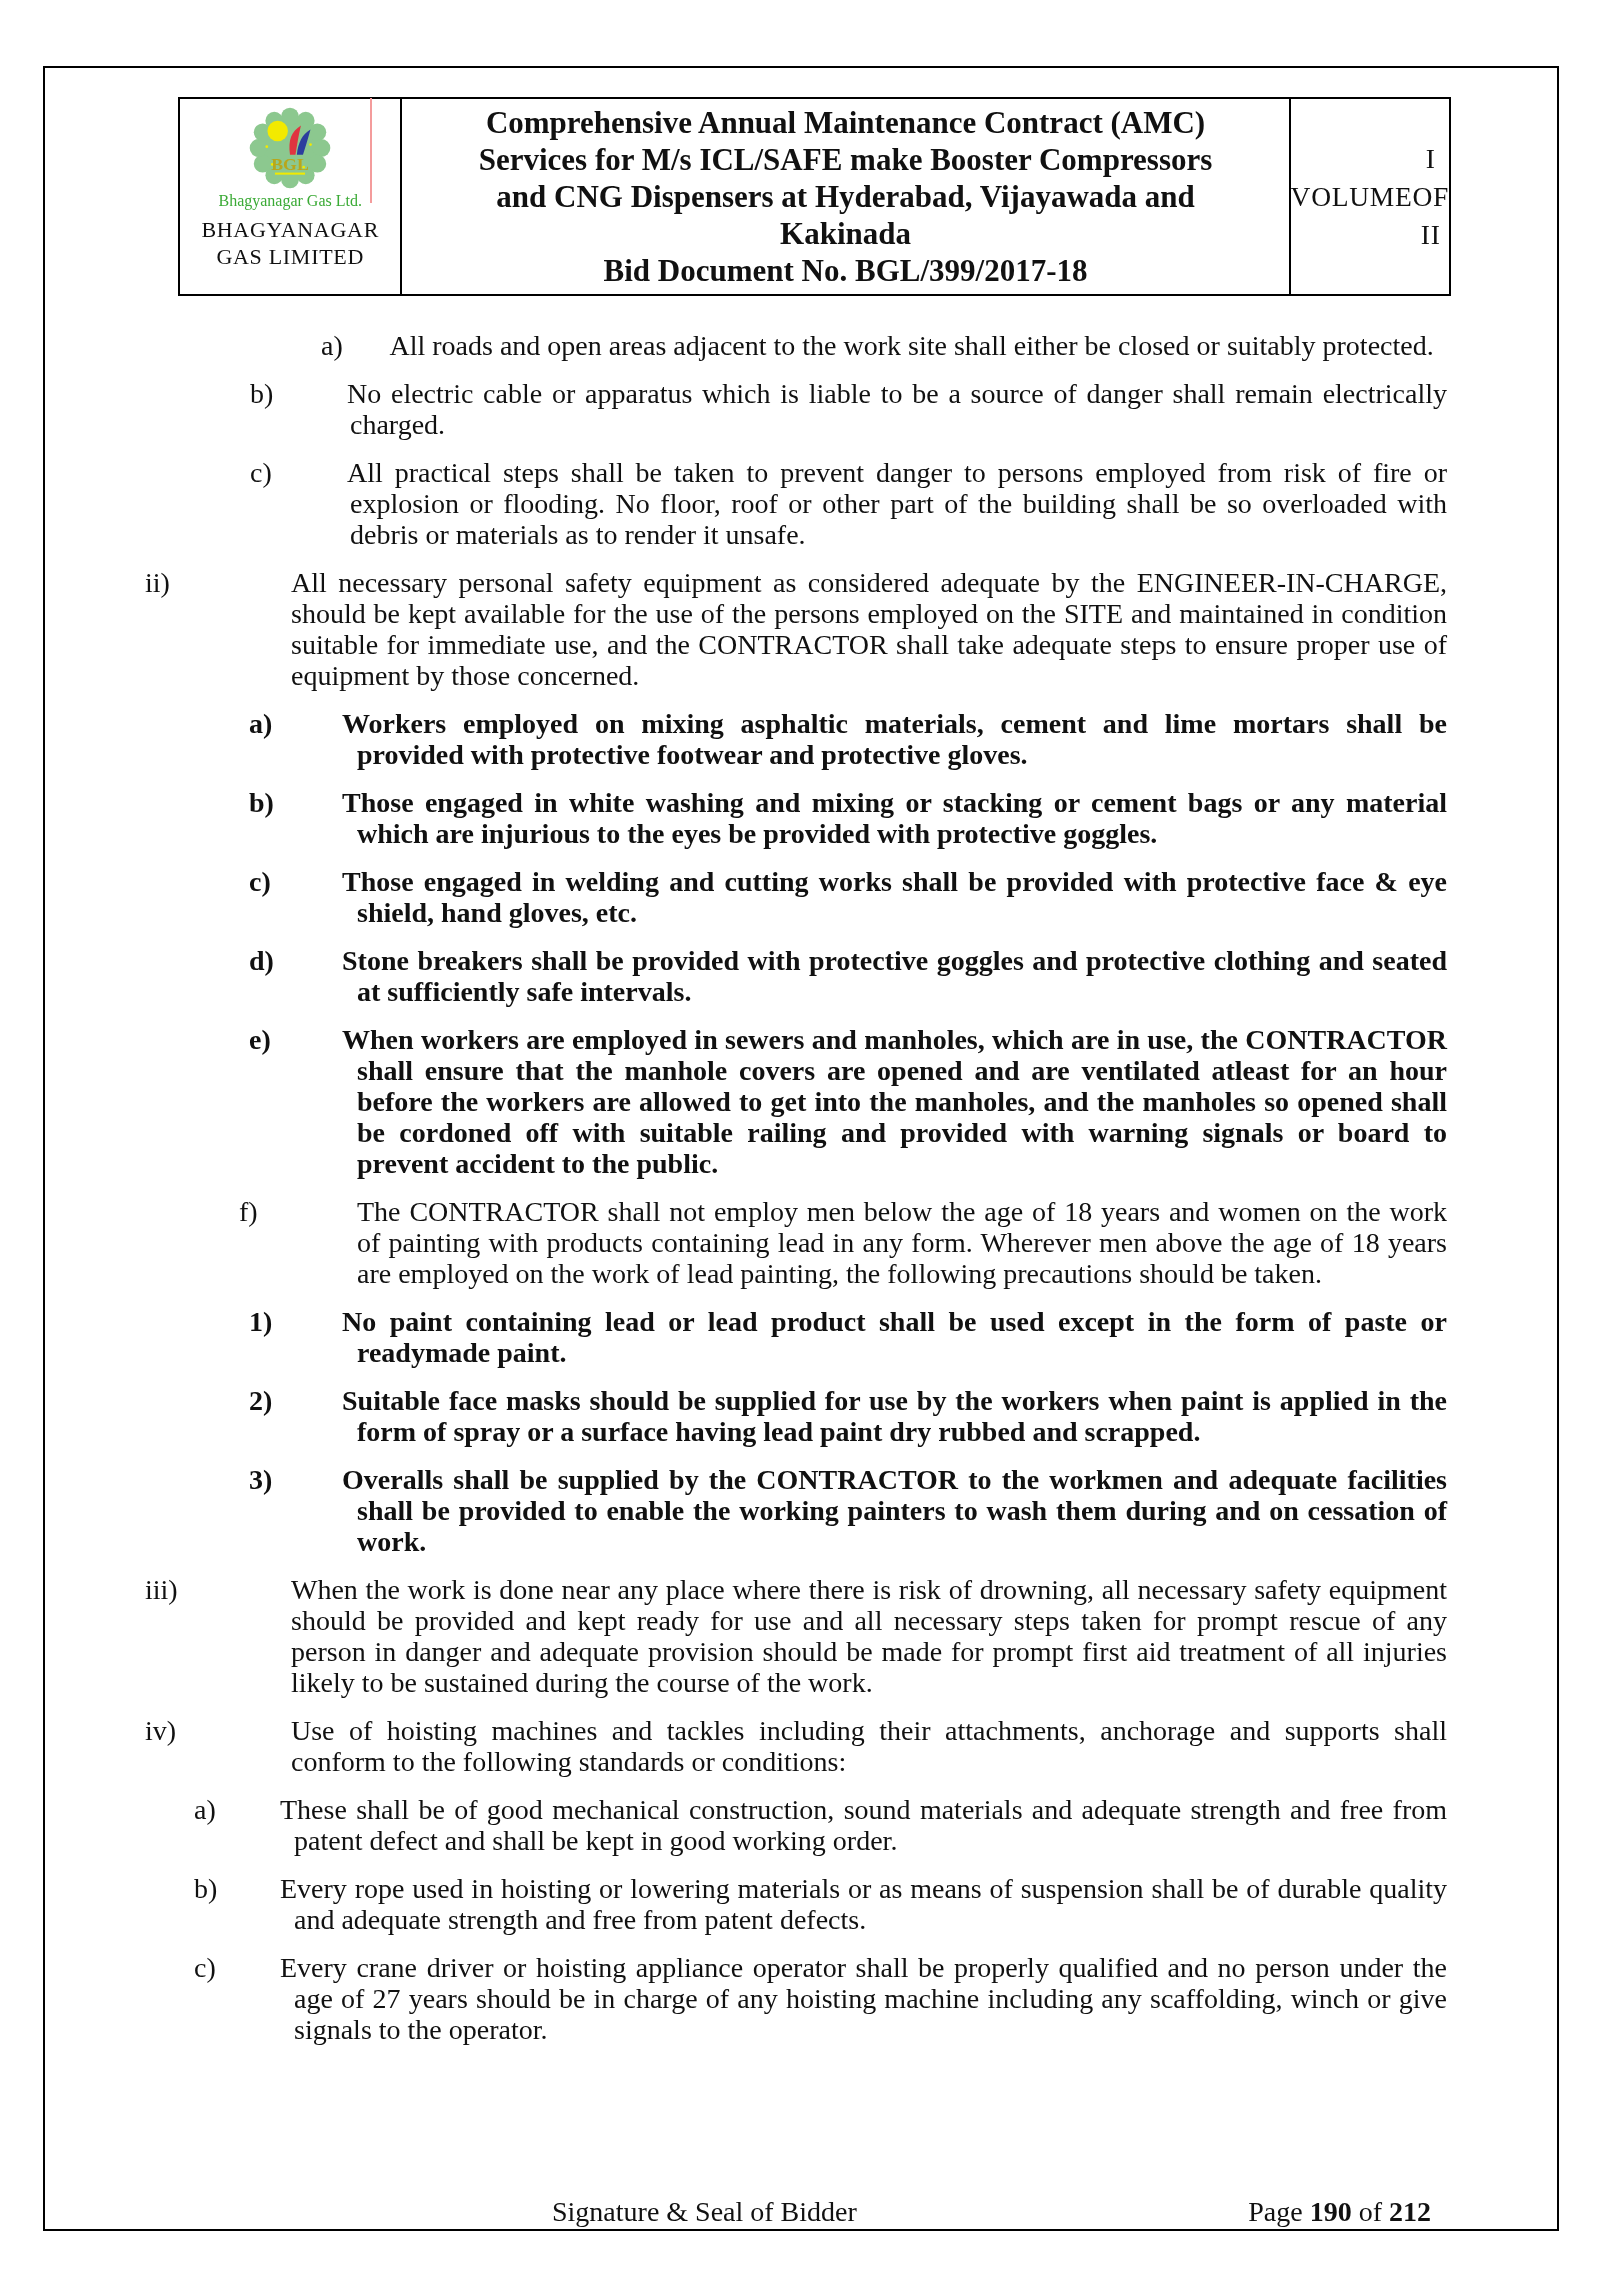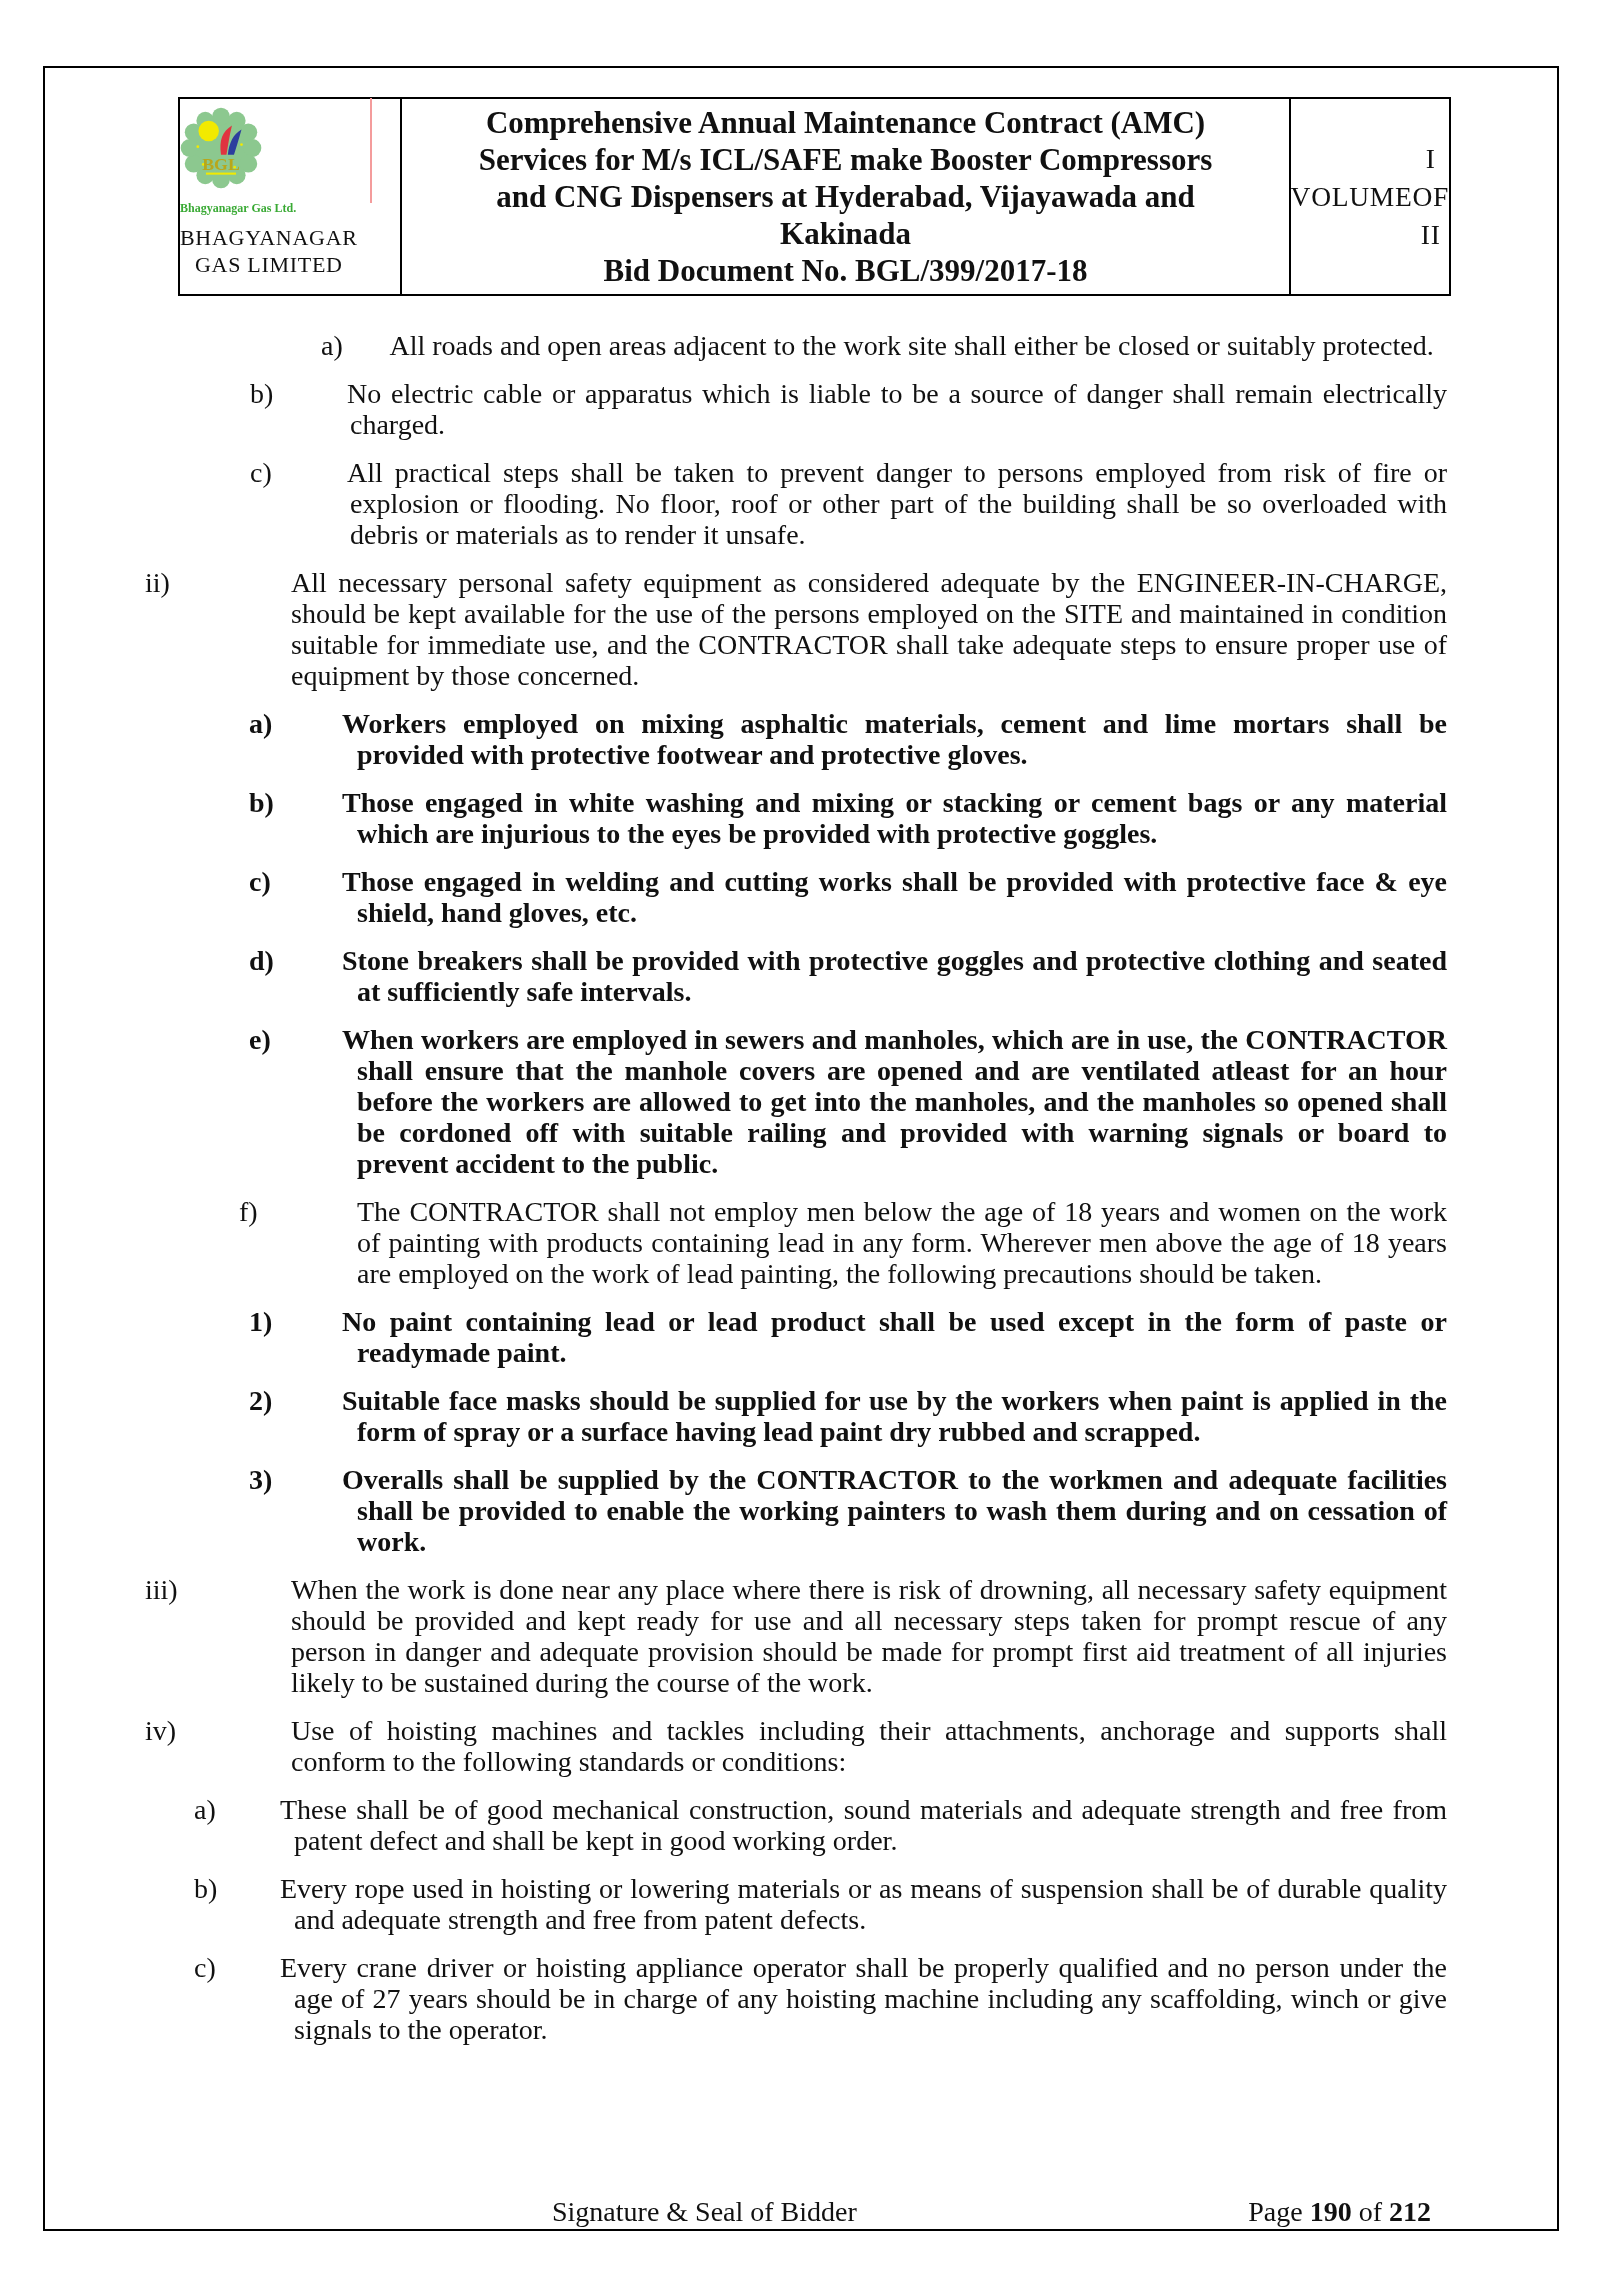--- a/index.html
+++ b/index.html
@@ -23,29 +23,29 @@
   .frame{
     position:absolute;left:43px;top:66px;width:1516px;height:2165px;
     box-sizing:border-box;border:2.6px solid #000;background:var(--paper);
   }
   
   .header-table{
     position:absolute;left:178px;top:97px;width:1273px;height:199px;
     box-sizing:border-box;border:2.6px solid #000;display:flex;background:var(--paper);
   }
   .cell{box-sizing:border-box;height:100%;}
-  .cell-logo{width:232px;display:flex;flex-direction:column;align-items:flex-start;padding-top:5.2px;position:relative;border-radius:11px;}
+  .cell-logo{width:232px;display:flex;flex-direction:column;align-items:center;padding-top:5.2px;position:relative;border-radius:11px;}
   .cell-title{width:936px;border-left:2.6px solid #000;border-right:2.6px solid #000;
     display:flex;flex-direction:column;justify-content:center;align-items:center;padding:3.9px 6.5px;box-sizing:border-box;}
   .cell-volume{flex:1;display:flex;flex-direction:row;justify-content:center;align-items:center;}
   .title-line{font-weight:bold;font-size:31px;line-height:37px;text-align:center;white-space:nowrap;}
   .bid-line{font-weight:bold;font-size:31px;line-height:37px;text-align:center;white-space:nowrap;}
   .volume-line{font-size:27.5px;line-height:38px;text-align:center;letter-spacing:0.7px;}
   .logo-art{width:82px;height:82px;margin-top:2.6px;}
-  .logo-sub{font-size:12px;font-weight:bold;color:var(--logo-text-green);line-height:15.7px;margin-top:12px;}
+  .logo-sub{font-size:16px;font-weight:normal;color:var(--logo-text-green);line-height:15.7px;margin-top:4px;}
   .company-name{font-size:22px;line-height:27px;text-align:center;margin-top:7.9px;letter-spacing:0.7px;}
   .scan-line{position:absolute;left:370px;top:98px;width:2px;height:105px;background:var(--scan-pink);}
   
   .body-content{position:absolute;left:0;top:330px;width:1447px;}
   .item{font-size:28px;line-height:31px;text-align:justify;margin:0 0 17px 0;}
   .item .marker{display:inline-block;}
   .item.v1{margin-left:308px;text-indent:6.5px;}   .item.v1 .marker{width:75px;}
   .item.v2{margin-left:350px;text-indent:-50px;}  .item.v2 .marker{width:47px;}
   .item.v3{margin-left:291px;text-indent:-73px;} .item.v3 .marker{width:73px;}
   .item.v4{margin-left:357px;text-indent:-54px;font-weight:bold;}  .item.v4 .marker{width:39px;}

